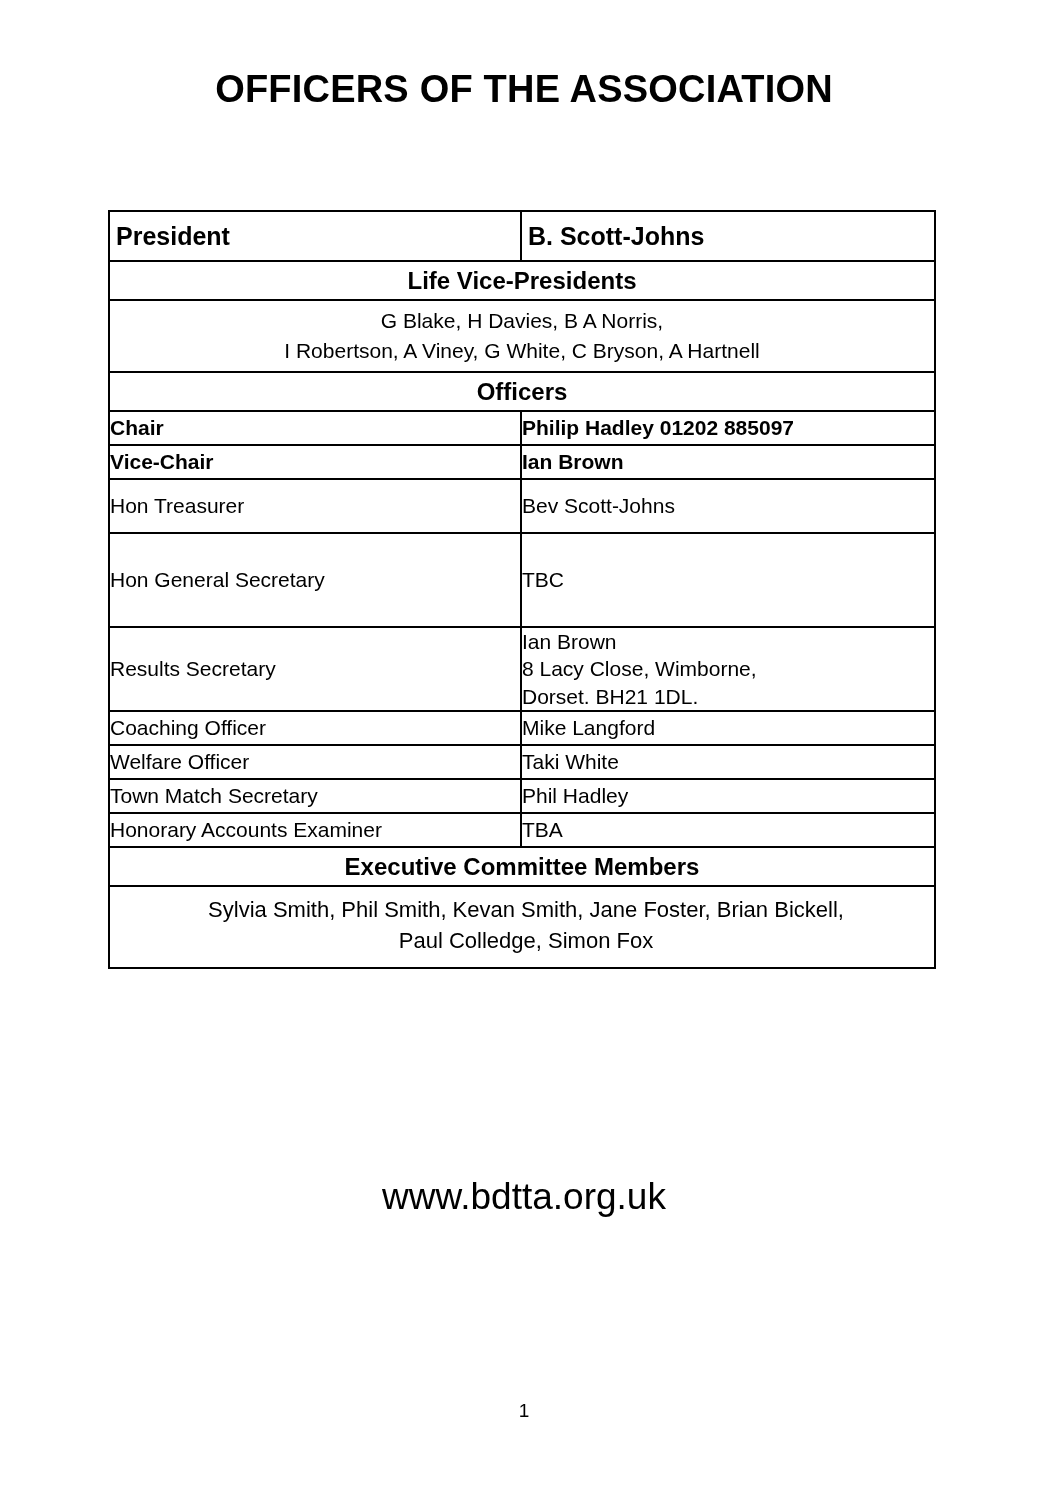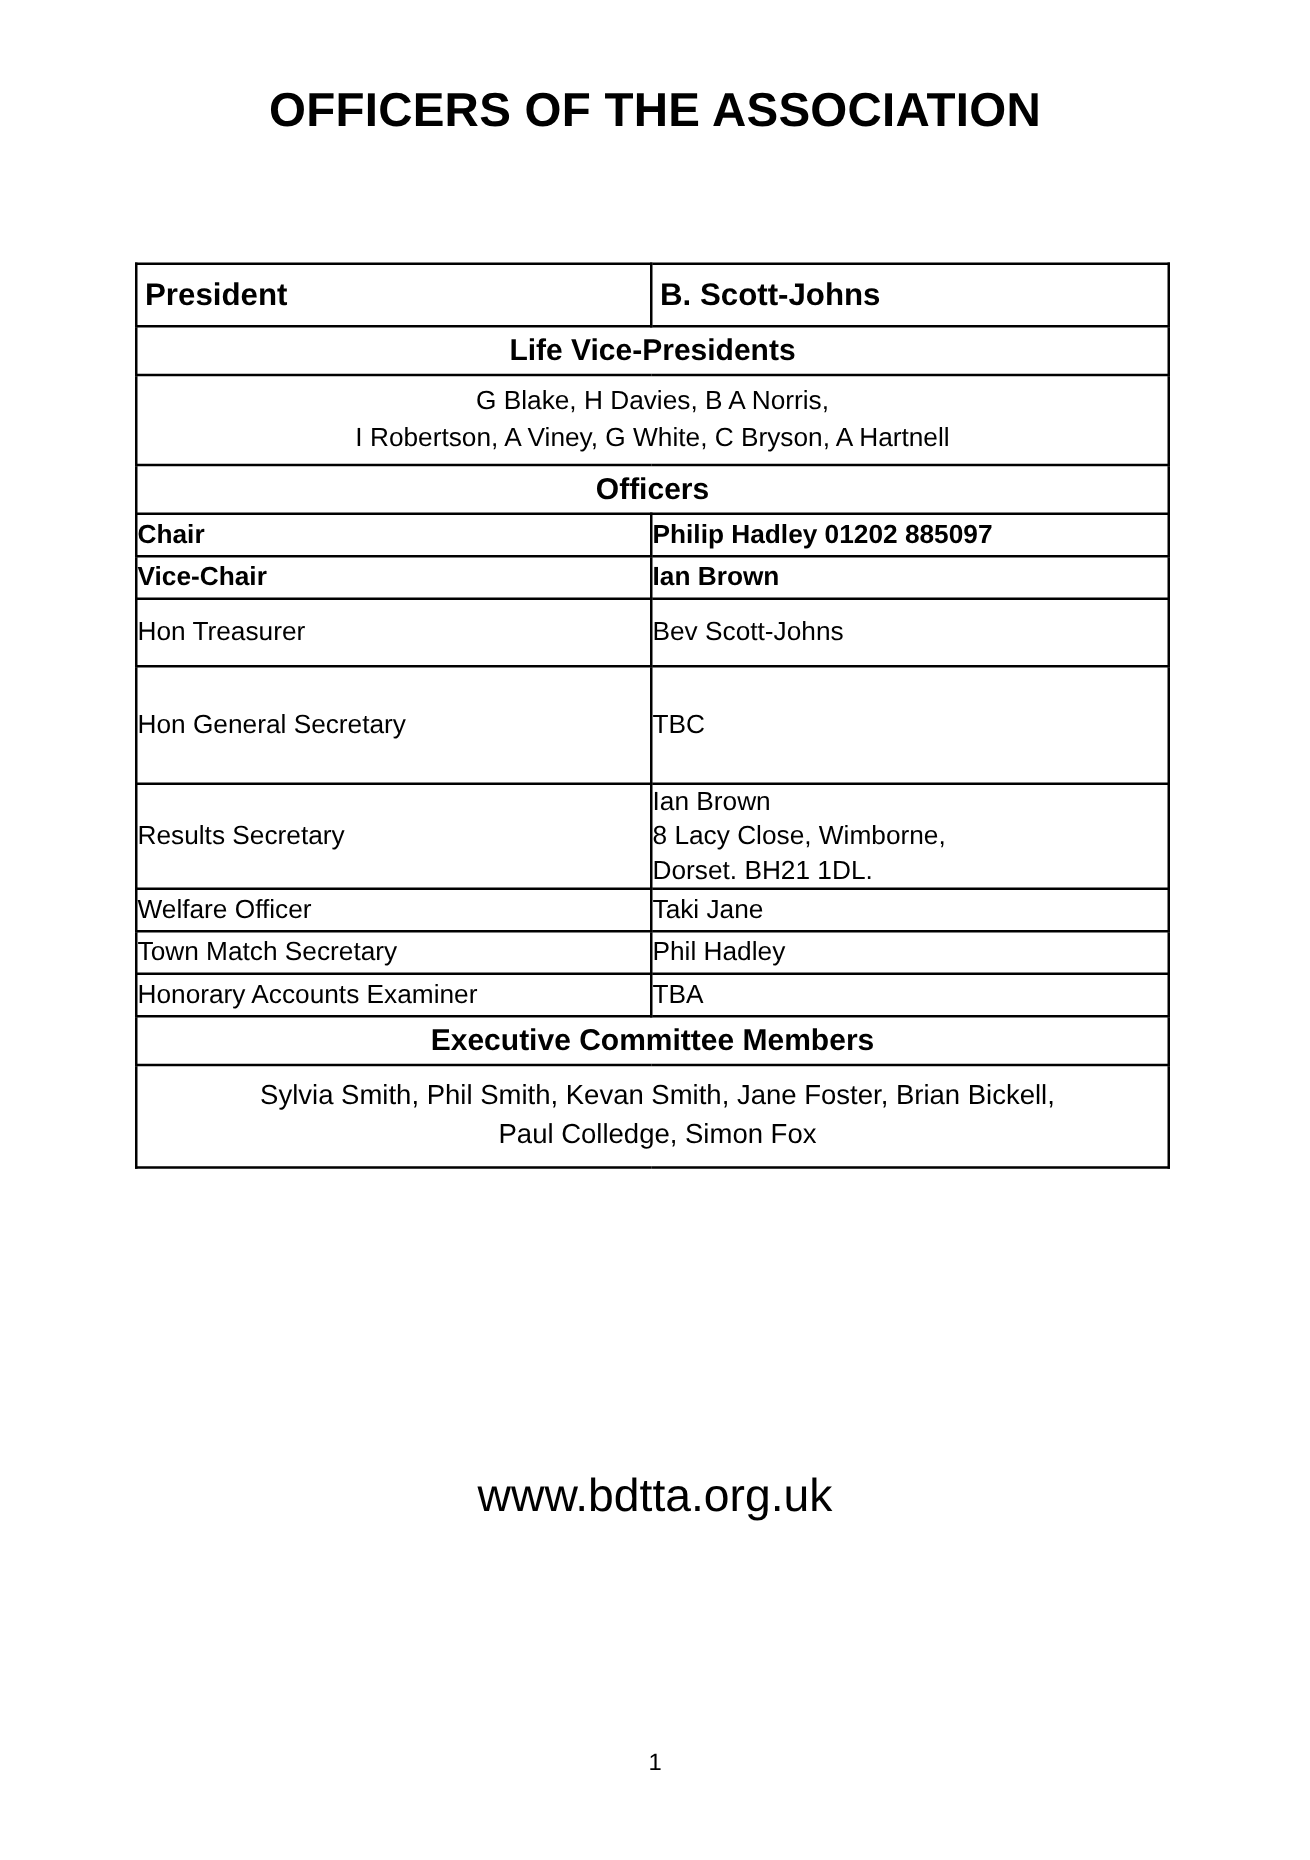--- a/index.html
+++ b/index.html
@@ -182,24 +182,28 @@
       <tr class="r-normal r-tall-3">
         <td class="cell-pad-l">Results Secretary</td>
         <td class="val-lines">
           <div>Ian Brown</div>
           <div>8 Lacy Close, Wimborne,</div>
           <div>Dorset. BH21 1DL.</div>
         </td>
       </tr>
 
 
+      <tr class="r-normal">
+        <td class="cell-pad-l">Coaching Officer</td>
+        <td class="cell-pad-l small-value">Mike Langford</td>
+      </tr>
 
       <tr class="r-normal">
         <td class="cell-pad-l">Welfare Officer</td>
-        <td class="cell-pad-l">Taki Jane</td>
+        <td class="cell-pad-l">Taki White</td>
       </tr>
 
       <tr class="r-normal">
         <td class="cell-pad-l">Town Match Secretary</td>
         <td class="cell-pad-l">Phil Hadley</td>
       </tr>
 
       <tr class="r-normal">
         <td class="cell-pad-l">Honorary Accounts Examiner</td>
         <td class="cell-pad-l">TBA</td>

